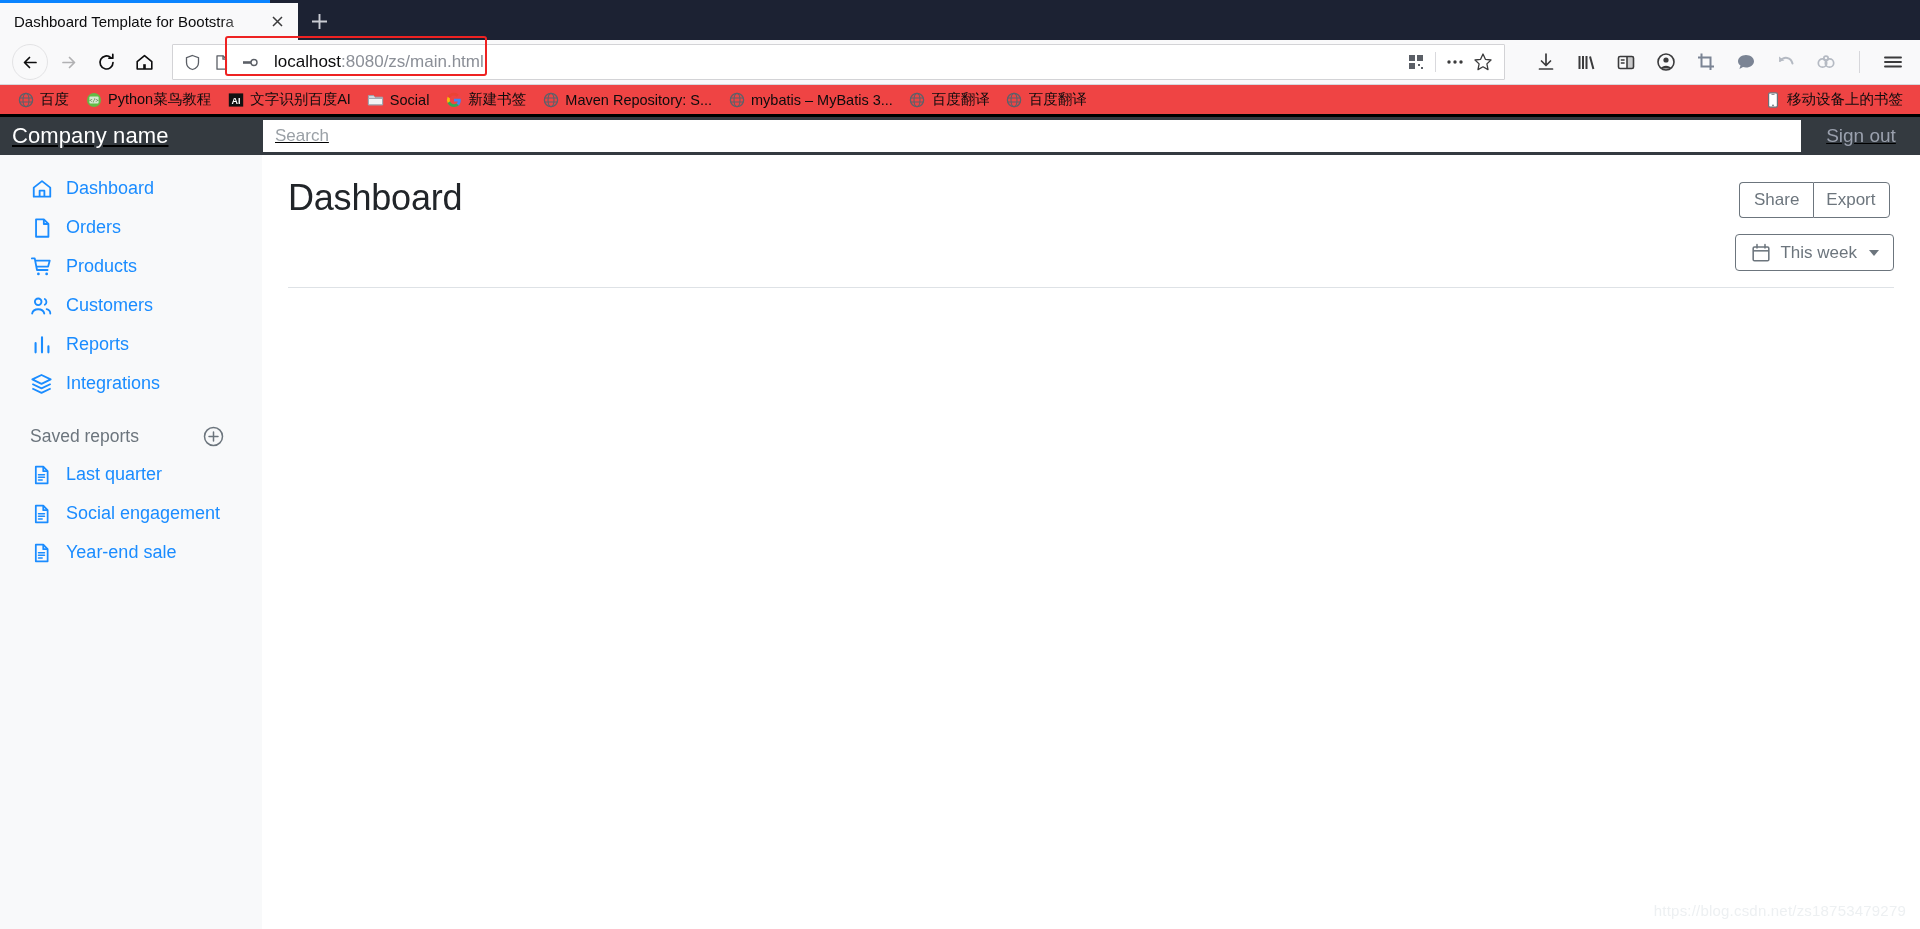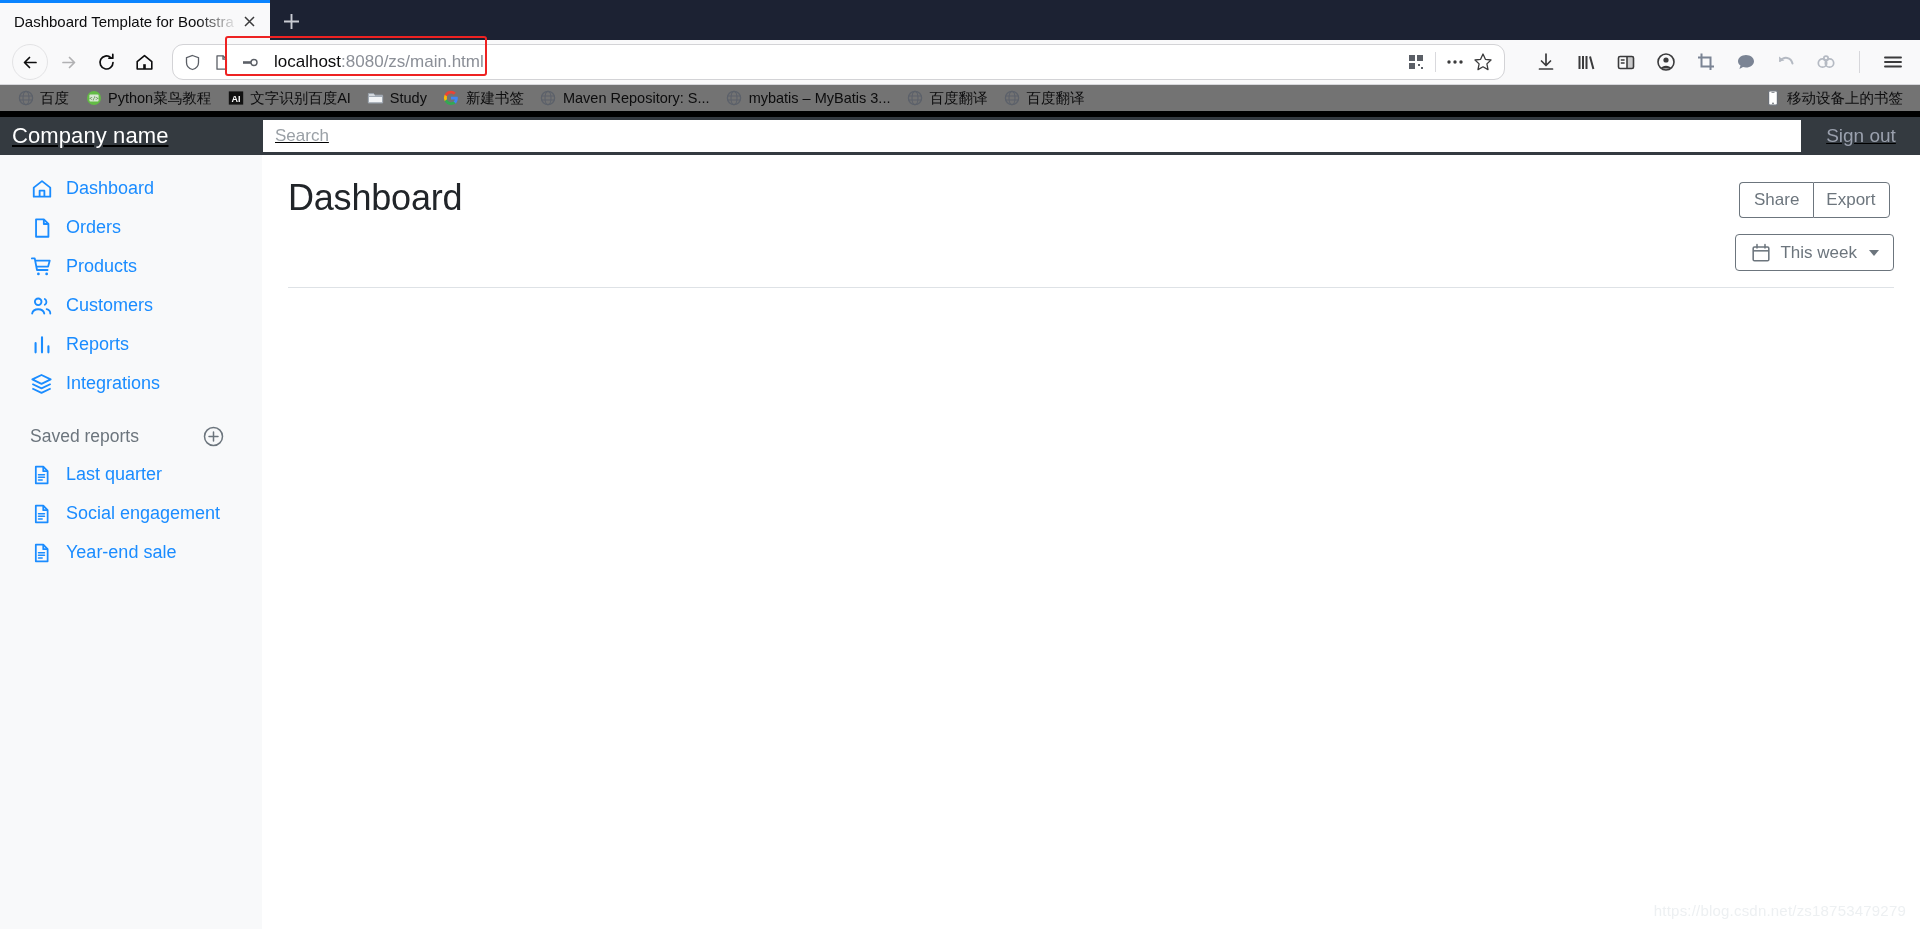--- a/index.html
+++ b/index.html
@@ -15,21 +15,21 @@
 
   .tabstrip {
     height: 40px; background: #1c2233; display: flex; align-items: flex-end;
     position: relative; flex: 0 0 40px;
   }
   .tabstrip::before {
     content: ""; position: absolute; left: 0; top: 0; width: 270px; height: 3px;
     background: #0a84ff;
   }
   .tab {
-    width: 270px; height: 37px; background: #f9f9fa; color: #0c0c0d;
+    width: 298px; height: 37px; background: #f9f9fa; color: #0c0c0d;
     display: flex; align-items: center; padding: 0 10px 0 14px;
     font-size: 15px; position: relative;
   }
   .tab-title {
     flex: 1; white-space: nowrap; overflow: hidden;
     -webkit-mask-image: linear-gradient(to right, #000 82%, transparent 100%);
     mask-image: linear-gradient(to right, #000 82%, transparent 100%);
   }
   .tab-close { width: 22px; height: 22px; display: flex; align-items: center; justify-content: center; color: #3b3b3c; }
   .newtab {
@@ -43,21 +43,21 @@
   }
   .navbtn {
     width: 36px; height: 36px; display: flex; align-items: center; justify-content: center;
     color: #0c0c0d; border-radius: 50%;
   }
   .navbtn.disabled { color: #b1b1b3; }
   .navbtn.circled { border: 1px solid #e3e3e5; }
 
   .urlwrap { flex: 1; margin: 0 8px; position: relative; height: 36px; }
   .urlbar {
-    height: 36px; background: #fff; border: 1px solid #d3d3d6; border-radius: 11px;
+    height: 36px; background: #fff; border: 1px solid #d3d3d6; border-radius: 1px;
     display: flex; align-items: center; padding: 0 6px; gap: 3px; position: relative;
   }
   .urlicon { width: 26px; height: 26px; display: flex; align-items: center; justify-content: center; color: #5b5f66; }
   .urltext {
     flex: 1; font-size: 17px; color: #8b8f97; padding-left: 8px;
     white-space: nowrap; overflow: hidden;
   }
   .urltext b { color: #0c0c0d; font-weight: normal; }
   .redbox {
     position: absolute; left: 53px; top: -8px; width: 262px; height: 40px;
@@ -65,22 +65,22 @@
   }
   .urlright { display: flex; align-items: center; gap: 2px; padding-right: 2px; }
   .urlright .sep { width: 1px; height: 20px; background: #d9d9dd; margin: 0 4px; }
 
   .toolicons { display: flex; align-items: center; gap: 10px; padding-left: 16px; }
   .toolicon { width: 30px; height: 30px; display: flex; align-items: center; justify-content: center; color: #3b3b3c; }
   .toolicon.faded { color: #b5bac3; }
   .toolsep { width: 1px; height: 22px; background: #d7d7db; margin: 0 8px; }
 
   .bookmarks {
-    height: 32px; background: #737373; display: flex; align-items: center;
-    padding: 0 10px; gap: 2px; flex: 0 0 32px; border-bottom: 6px solid #000000;
+    height: 32px; background: #ef4444; display: flex; align-items: center;
+    padding: 0 10px; gap: 2px; flex: 0 0 32px; border-bottom: 3px solid #000000;
     font-size: 14.5px; color: #0c0c0d;
   }
   .bm { display: flex; align-items: center; gap: 6px; padding: 3px 7px; border-radius: 3px; white-space: nowrap; }
   .bm-ico { width: 17px; height: 17px; display: flex; align-items: center; justify-content: center; flex: 0 0 17px; }
   .bm-spacer { flex: 1; }
 
   
   .page { flex: 1; display: flex; flex-direction: column; background: #fff; position: relative; }
 
   .topbar { height: 38px; background: #343a40; display: flex; align-items: stretch; flex: 0 0 38px; text-decoration: underline; }
@@ -330,21 +330,21 @@
       </span>
       <span>文字识别百度AI</span>
     </div>
     <div class="bm">
       <span class="bm-ico">
         <svg width="17" height="16" viewBox="0 0 17 16">
             <path d="M1.4 3.6 H6.6 L8 5.2 H15.6 V12.8 H1.4 Z" fill="#d9dde2" stroke="#9aa3ad" stroke-width="1"></path>
             <path d="M1.4 6.4 H15.6 V12.8 H1.4 Z" fill="#f2f4f6" stroke="#9aa3ad" stroke-width="1"></path>
           </svg>
       </span>
-      <span>Study</span>
+      <span>Social</span>
     </div>
     <div class="bm">
       <span class="bm-ico">
         <svg width="16" height="16" viewBox="0 0 16 16">
             <path d="M14.8 8.2 c0-.5-.05-1-.14-1.5H8v2.9h3.8a3.3 3.3 0 0 1-1.42 2.15v1.8h2.3c1.34-1.24 2.12-3.07 2.12-5.35z" fill="#4285f4"></path>
             <path d="M8 15c1.92 0 3.53-.64 4.7-1.72l-2.3-1.8c-.64.43-1.45.68-2.4.68-1.85 0-3.41-1.25-3.97-2.93H1.65v1.84A7.1 7.1 0 0 0 8 15z" fill="#34a853"></path>
             <path d="M4.03 9.23a4.2 4.2 0 0 1 0-2.7V4.7H1.65a7.1 7.1 0 0 0 0 6.37z" fill="#fbbc05"></path>
             <path d="M8 3.6c1.05 0 1.99.36 2.73 1.07l2.04-2.04A7.06 7.06 0 0 0 8 .85 7.1 7.1 0 0 0 1.65 4.7l2.38 1.83C4.59 4.85 6.15 3.6 8 3.6z" fill="#ea4335"></path>
           </svg>
       </span>

